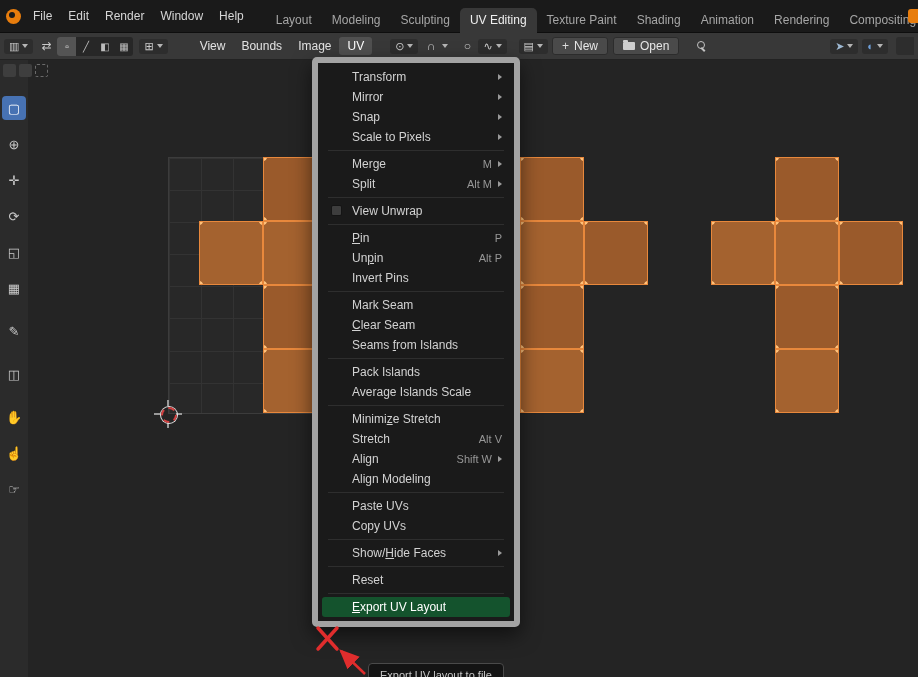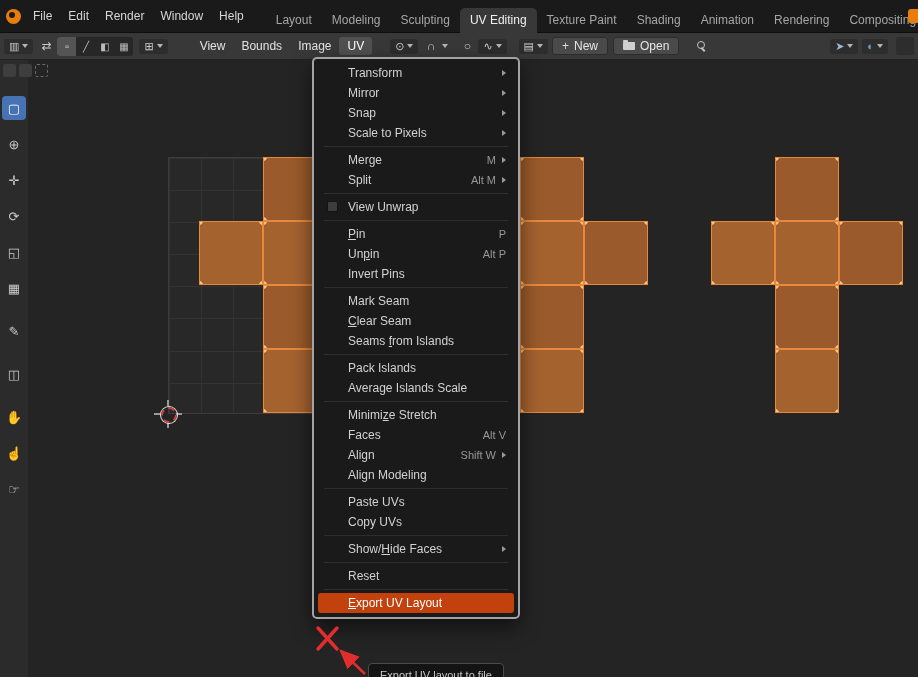--- a/index.html
+++ b/index.html
@@ -65,25 +65,25 @@
               border:2px dashed #d04040;box-shadow:0 0 0 1px #e3e3e3;}
   .c2d-tick{position:absolute;background:#9a9a9a;}
   .c2d-tick.n{left:13px;top:0;width:2px;height:6px;}
   .c2d-tick.s{left:13px;bottom:0;width:2px;height:6px;}
   .c2d-tick.w{left:0;top:13px;width:6px;height:2px;}
   .c2d-tick.e{right:0;top:13px;width:6px;height:2px;}
   .corner-icons{position:absolute;left:3px;top:64px;display:flex;gap:3px;z-index:5;}
   .ci{width:13px;height:13px;background:#3e3e3e;border-radius:2px;}
   .ci.outline{background:transparent;border:1px dashed #6a6a6a;box-sizing:border-box;}
   
-  .uvmenu{position:absolute;left:312px;top:57px;width:208px;background:#1a1a1a;border:2px solid #a3a3a3;
+  .uvmenu{position:absolute;left:312px;top:57px;width:208px;background:#1a1a1a;border:6px solid #a3a3a3;
           border-radius:5px;box-shadow:0 8px 20px rgba(0,0,0,.55);padding:4px 0;z-index:50;box-sizing:border-box;}
   .mi{position:relative;height:20px;display:flex;align-items:center;padding:0 8px 0 30px;margin:0 4px;
       border-radius:3px;color:#d2d2d2;font-size:12px;cursor:default;}
-  .mi.hl{background:#c2410c;color:#fff;}
+  .mi.hl{background:#14532d;color:#fff;}
   .mi .lbl{white-space:nowrap;}
   .mi .sc{margin-left:auto;color:#979797;font-size:11px;white-space:nowrap;}
   .mi.hl .sc{color:#d6d6d6;}
   .mi .sa{margin-left:6px;width:0;height:0;border-left:4px solid #9a9a9a;
           border-top:3.5px solid transparent;border-bottom:3.5px solid transparent;flex:none;}
   .cb{position:absolute;left:9px;top:4px;width:11px;height:11px;background:#3d3d3d;border:1px solid #141414;
       border-radius:2px;box-sizing:border-box;}
   .menu-sep{height:1px;background:#2e2e2e;margin:3px 10px;}
   
   .tooltip{position:absolute;left:368px;top:663px;background:#141414;border:1px solid #4a4a4a;border-radius:4px;
@@ -323,21 +323,21 @@
       <div class="mi">
         <span class="lbl">Average Islands Scale</span>
         <span class="sc"></span>
       </div>
       <div class="menu-sep"></div>
       <div class="mi">
         <span class="lbl">Minimi<u>z</u>e Stretch</span>
         <span class="sc"></span>
       </div>
       <div class="mi">
-        <span class="lbl">Faces</span>
+        <span class="lbl">Stretch</span>
         <span class="sc">Alt V</span>
       </div>
       <div class="mi">
         <span class="lbl">Align</span>
         <span class="sc">Shift W</span>
         <span class="sa"></span>
       </div>
       <div class="mi">
         <span class="lbl">Align Modeling</span>
         <span class="sc"></span>

